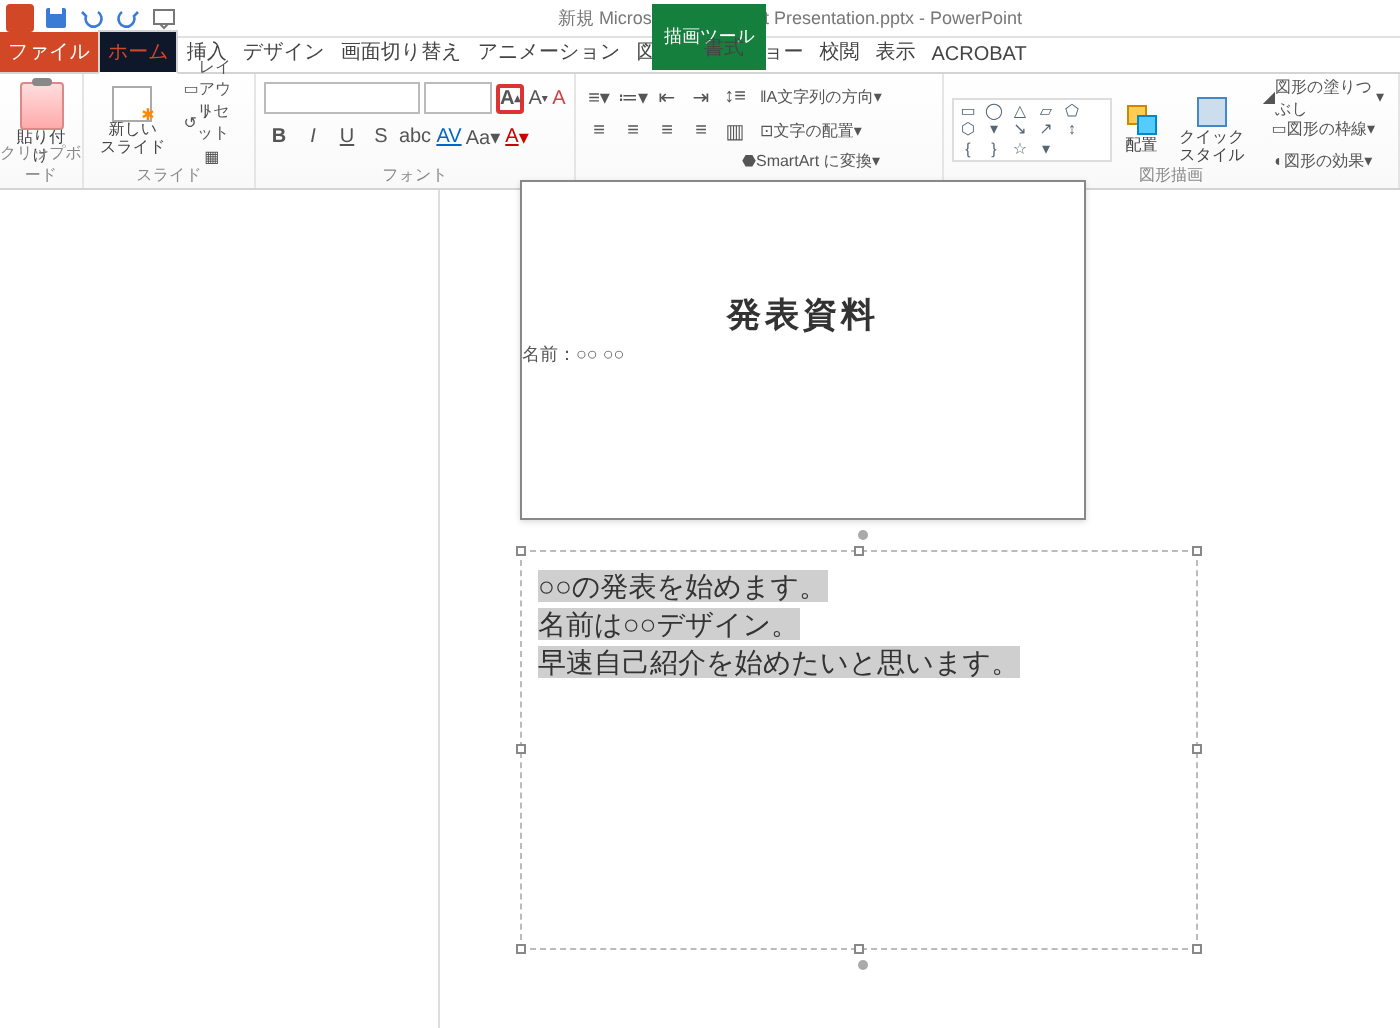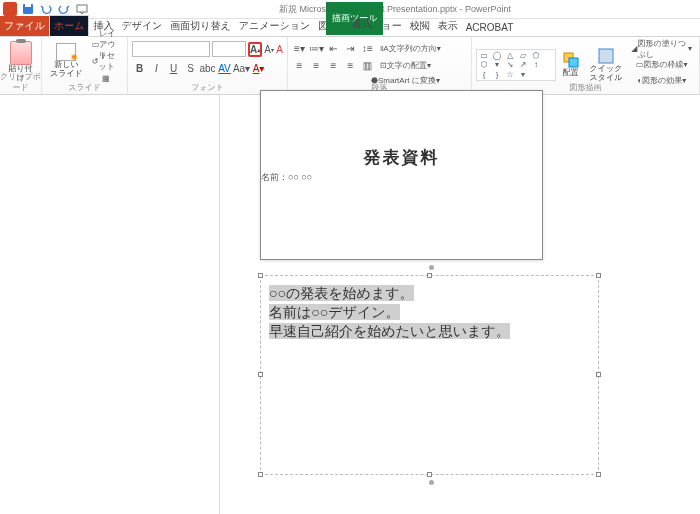--- a/index.html
+++ b/index.html
@@ -161,21 +161,20 @@
       <div class="small-btn">≡</div>
       <div class="small-btn">≡</div>
       <div class="small-btn">≡</div>
       <div class="small-btn">▥</div>
       <div class="small-btn wide">⊡ <span>文字の配置</span> ▾</div>
     </div>
     <div class="row">
       <div style="width:74px"></div>
       <div class="small-btn wide">⬣ <span>SmartArt に変換</span> ▾</div>
     </div>
-    <div class="group-label">段落</div>
   </div>
 
   <div class="group" style="flex:1">
     <div class="row" style="margin-top:2px">
       <div class="shapes-gallery">
         <div class="shp">▭</div>
           <div class="shp">◯</div>
           <div class="shp">△</div>
           <div class="shp">▱</div>
           <div class="shp">⬠</div>

